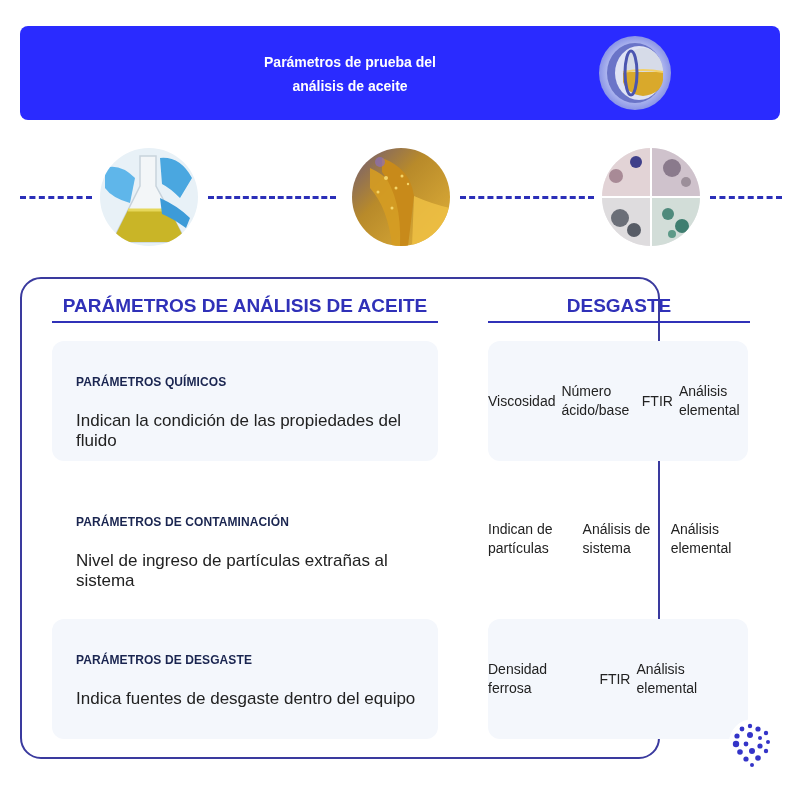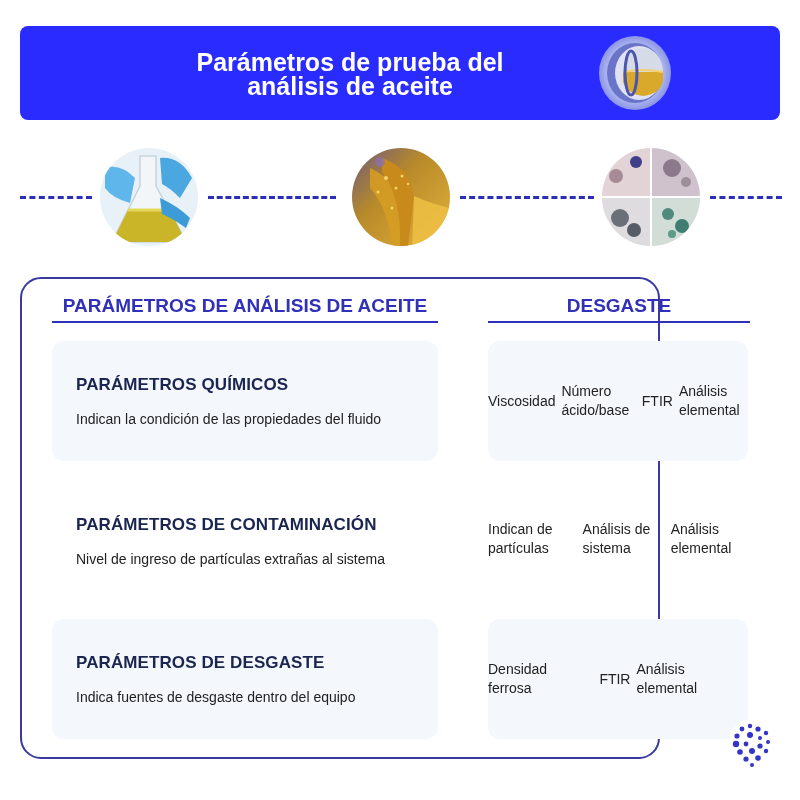--- a/index.html
+++ b/index.html
@@ -6,21 +6,21 @@
     html, body { width: 800px; height: 800px; background: #ffffff; overflow: hidden; }
     body { position: relative; font-family: "Liberation Sans", "DejaVu Sans", sans-serif; }
 
     
     .banner {
       position: absolute; left: 20px; top: 26px; width: 760px; height: 94px;
       background: #2a2bff; border-radius: 8px;
     }
     .banner-title {
       position: absolute; left: 160px; top: 24px; width: 340px;
-      text-align: center; color: #ffffff; font-size: 25px; line-height: 24px; font-weight: 600;
+      text-align: center; color: #ffffff; font-size: 14px; line-height: 24px; font-weight: 600;
     }
     .banner-line { display: block; }
     .banner-icon {
       position: absolute; left: 575px; top: 8px; width: 80px; height: 78px;
     }
 
     
     .strip { position: absolute; left: 0; top: 140px; width: 800px; height: 120px; }
     .dash {
       position: absolute; top: 56px; height: 0;
@@ -40,25 +40,25 @@
       padding-bottom: 4px; border-bottom: 2px solid #3031b8;
     }
     .col-head.left { left: 30px; top: 16px; width: 386px; }
     .col-head.right { left: 466px; top: 16px; width: 262px; }
 
     .param-card {
       position: absolute; left: 30px; width: 386px; height: 120px; border-radius: 12px; background: #f4f7fc;
     }
     .param-card.plain { background: transparent; }
     .param-title {
-      position: absolute; left: 24px; top: 34px; font-size: 17px; font-weight: 700; color: #1a2550;
+      position: absolute; left: 24px; top: 34px; font-size: 12px; font-weight: 700; color: #1a2550;
       letter-spacing: 0.1px;
     }
     .param-desc {
-      position: absolute; left: 24px; top: 70px; font-size: 14px; color: #222222;
+      position: absolute; left: 24px; top: 70px; font-size: 17px; color: #222222;
     }
     .test-card {
       position: absolute; left: 466px; width: 260px; height: 120px; border-radius: 12px; background: #f4f7fc;
       display: flex; flex-direction: row; justify-content: center; align-items: center; gap: 6px;
     }
     .test-card.plain { background: transparent; }
     .test-item { font-size: 14px; color: #222222; line-height: 19px; }
 
     .dots-logo {
       position: absolute; left: 726px; top: 718px; width: 54px; height: 50px;

